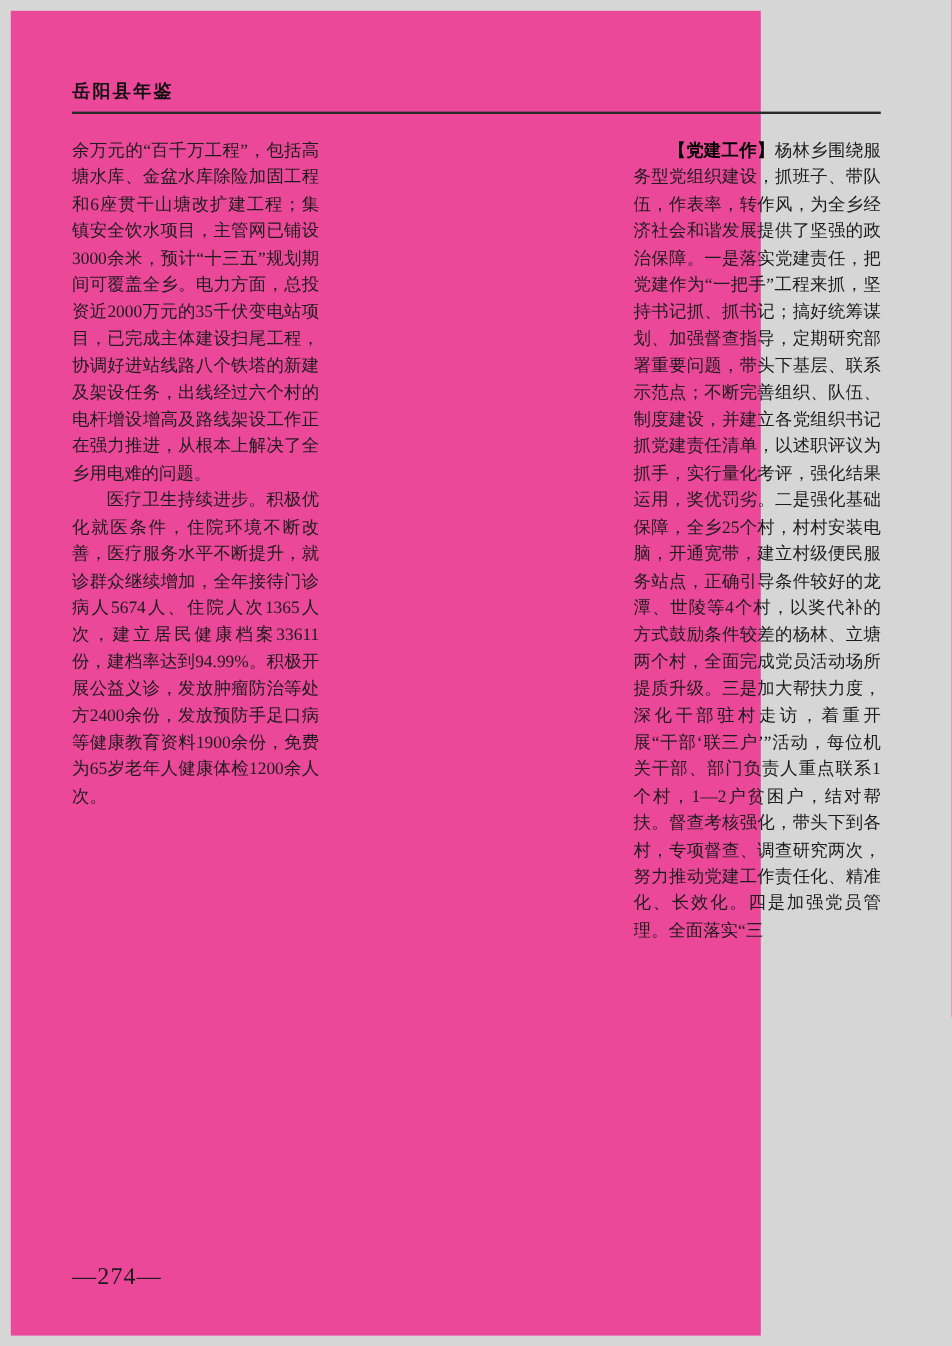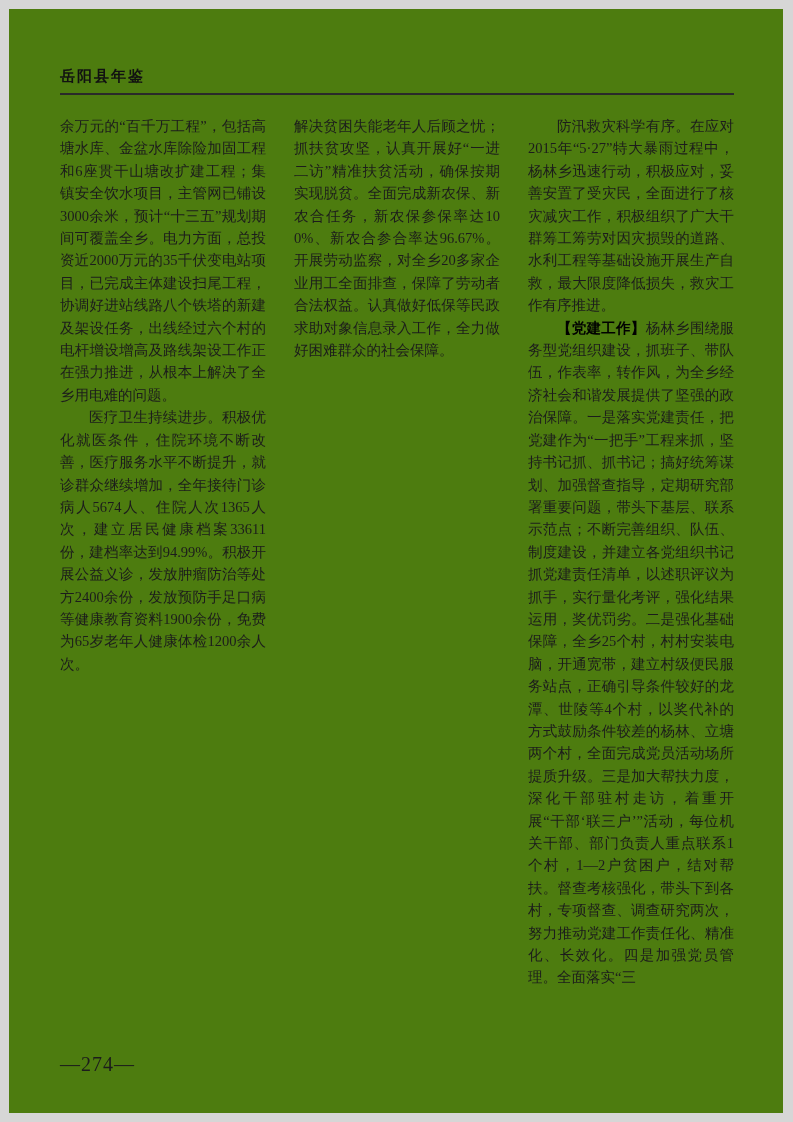--- a/index.html
+++ b/index.html
@@ -11,23 +11,23 @@
     height: 1122px;
     background: #d6d6d6;
     position: relative;
     font-family: "Liberation Serif", "DejaVu Serif", serif;
     color: #1c1c1c;
   }
   .page {
     position: absolute;
     left: 9px;
     top: 9px;
-    width: 774px;
+    width: 625px;
     height: 1104px;
-    background: #4d7c0f;
+    background: #ec4899;
     box-sizing: border-box;
   }
   .header {
     position: absolute;
     left: 51px;
     top: 58px;
     width: 674px;
   }
   .header-title {
     display: inline-block;
@@ -97,25 +97,23 @@
   </div>
 
   <div class="columns">
 
     <div class="column">
       <p class="para">余万元的“百千万工程”，包括高塘水库、金盆水库除险加固工程和6座贯干山塘改扩建工程；集镇安全饮水项目，主管网已铺设3000余米，预计“十三五”规划期间可覆盖全乡。电力方面，总投资近2000万元的35千伏变电站项目，已完成主体建设扫尾工程，协调好进站线路八个铁塔的新建及架设任务，出线经过六个村的电杆增设增高及路线架设工作正在强力推进，从根本上解决了全乡用电难的问题。</p>
       <p class="para indent">医疗卫生持续进步。积极优化就医条件，住院环境不断改善，医疗服务水平不断提升，就诊群众继续增加，全年接待门诊病人5674人、住院人次1365人次，建立居民健康档案33611份，建档率达到94.99%。积极开展公益义诊，发放肿瘤防治等处方2400余份，发放预防手足口病等健康教育资料1900余份，免费为65岁老年人健康体检1200余人次。</p>
     </div>
 
     <div class="column">
-      <p class="para">解决贫困失能老年人后顾之忧；抓扶贫攻坚，认真开展好“一进二访”精准扶贫活动，确保按期实现脱贫。全面完成新农保、新农合任务，新农保参保率达100%、新农合参合率达96.67%。开展劳动监察，对全乡20多家企业用工全面排查，保障了劳动者合法权益。认真做好低保等民政求助对象信息录入工作，全力做好困难群众的社会保障。</p>
     </div>
 
     <div class="column">
-      <p class="para indent">防汛救灾科学有序。在应对2015年“5·27”特大暴雨过程中，杨林乡迅速行动，积极应对，妥善安置了受灾民，全面进行了核灾减灾工作，积极组织了广大干群筹工筹劳对因灾损毁的道路、水利工程等基础设施开展生产自救，最大限度降低损失，救灾工作有序推进。</p>
       <p class="para indent"><b class="section-label">【党建工作】</b><span>杨林乡围绕服务型党组织建设，抓班子、带队伍，作表率，转作风，为全乡经济社会和谐发展提供了坚强的政治保障。一是落实党建责任，把党建作为“一把手”工程来抓，坚持书记抓、抓书记；搞好统筹谋划、加强督查指导，定期研究部署重要问题，带头下基层、联系示范点；不断完善组织、队伍、制度建设，并建立各党组织书记抓党建责任清单，以述职评议为抓手，实行量化考评，强化结果运用，奖优罚劣。二是强化基础保障，全乡25个村，村村安装电脑，开通宽带，建立村级便民服务站点，正确引导条件较好的龙潭、世陵等4个村，以奖代补的方式鼓励条件较差的杨林、立塘两个村，全面完成党员活动场所提质升级。三是加大帮扶力度，深化干部驻村走访，着重开展“干部‘联三户’”活动，每位机关干部、部门负责人重点联系1个村，1—2户贫困户，结对帮扶。督查考核强化，带头下到各村，专项督查、调查研究两次，努力推动党建工作责任化、精准化、长效化。四是加强党员管理。全面落实“三</span></p>
     </div>
 
   </div>
 
   <div class="footer">
     <span class="page-number">—274—</span>
   </div>
 
 </div>

